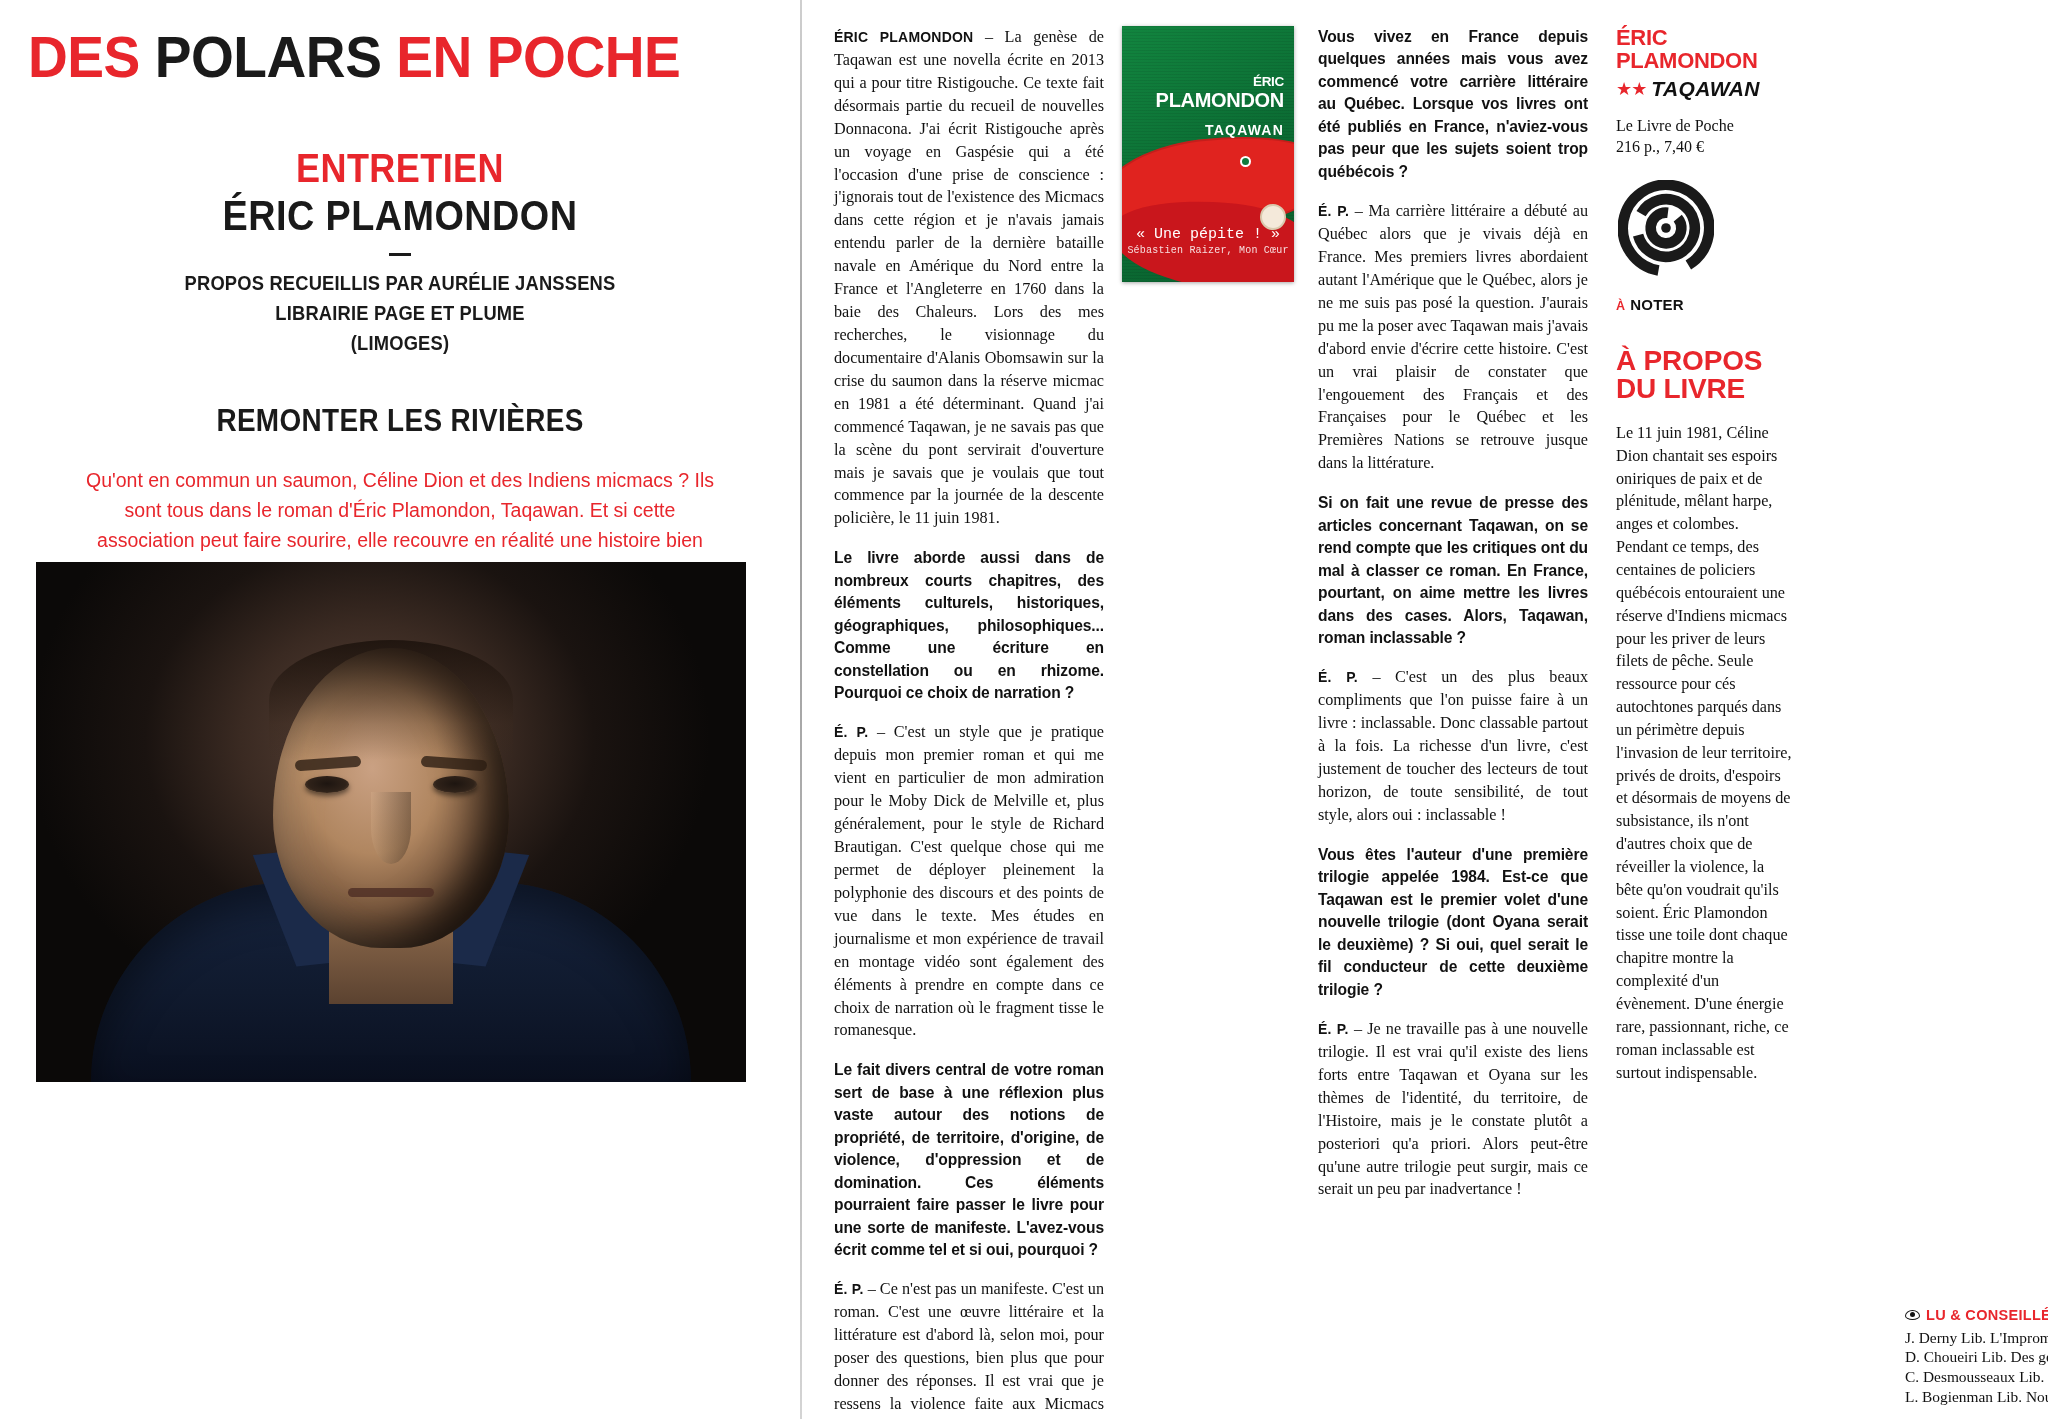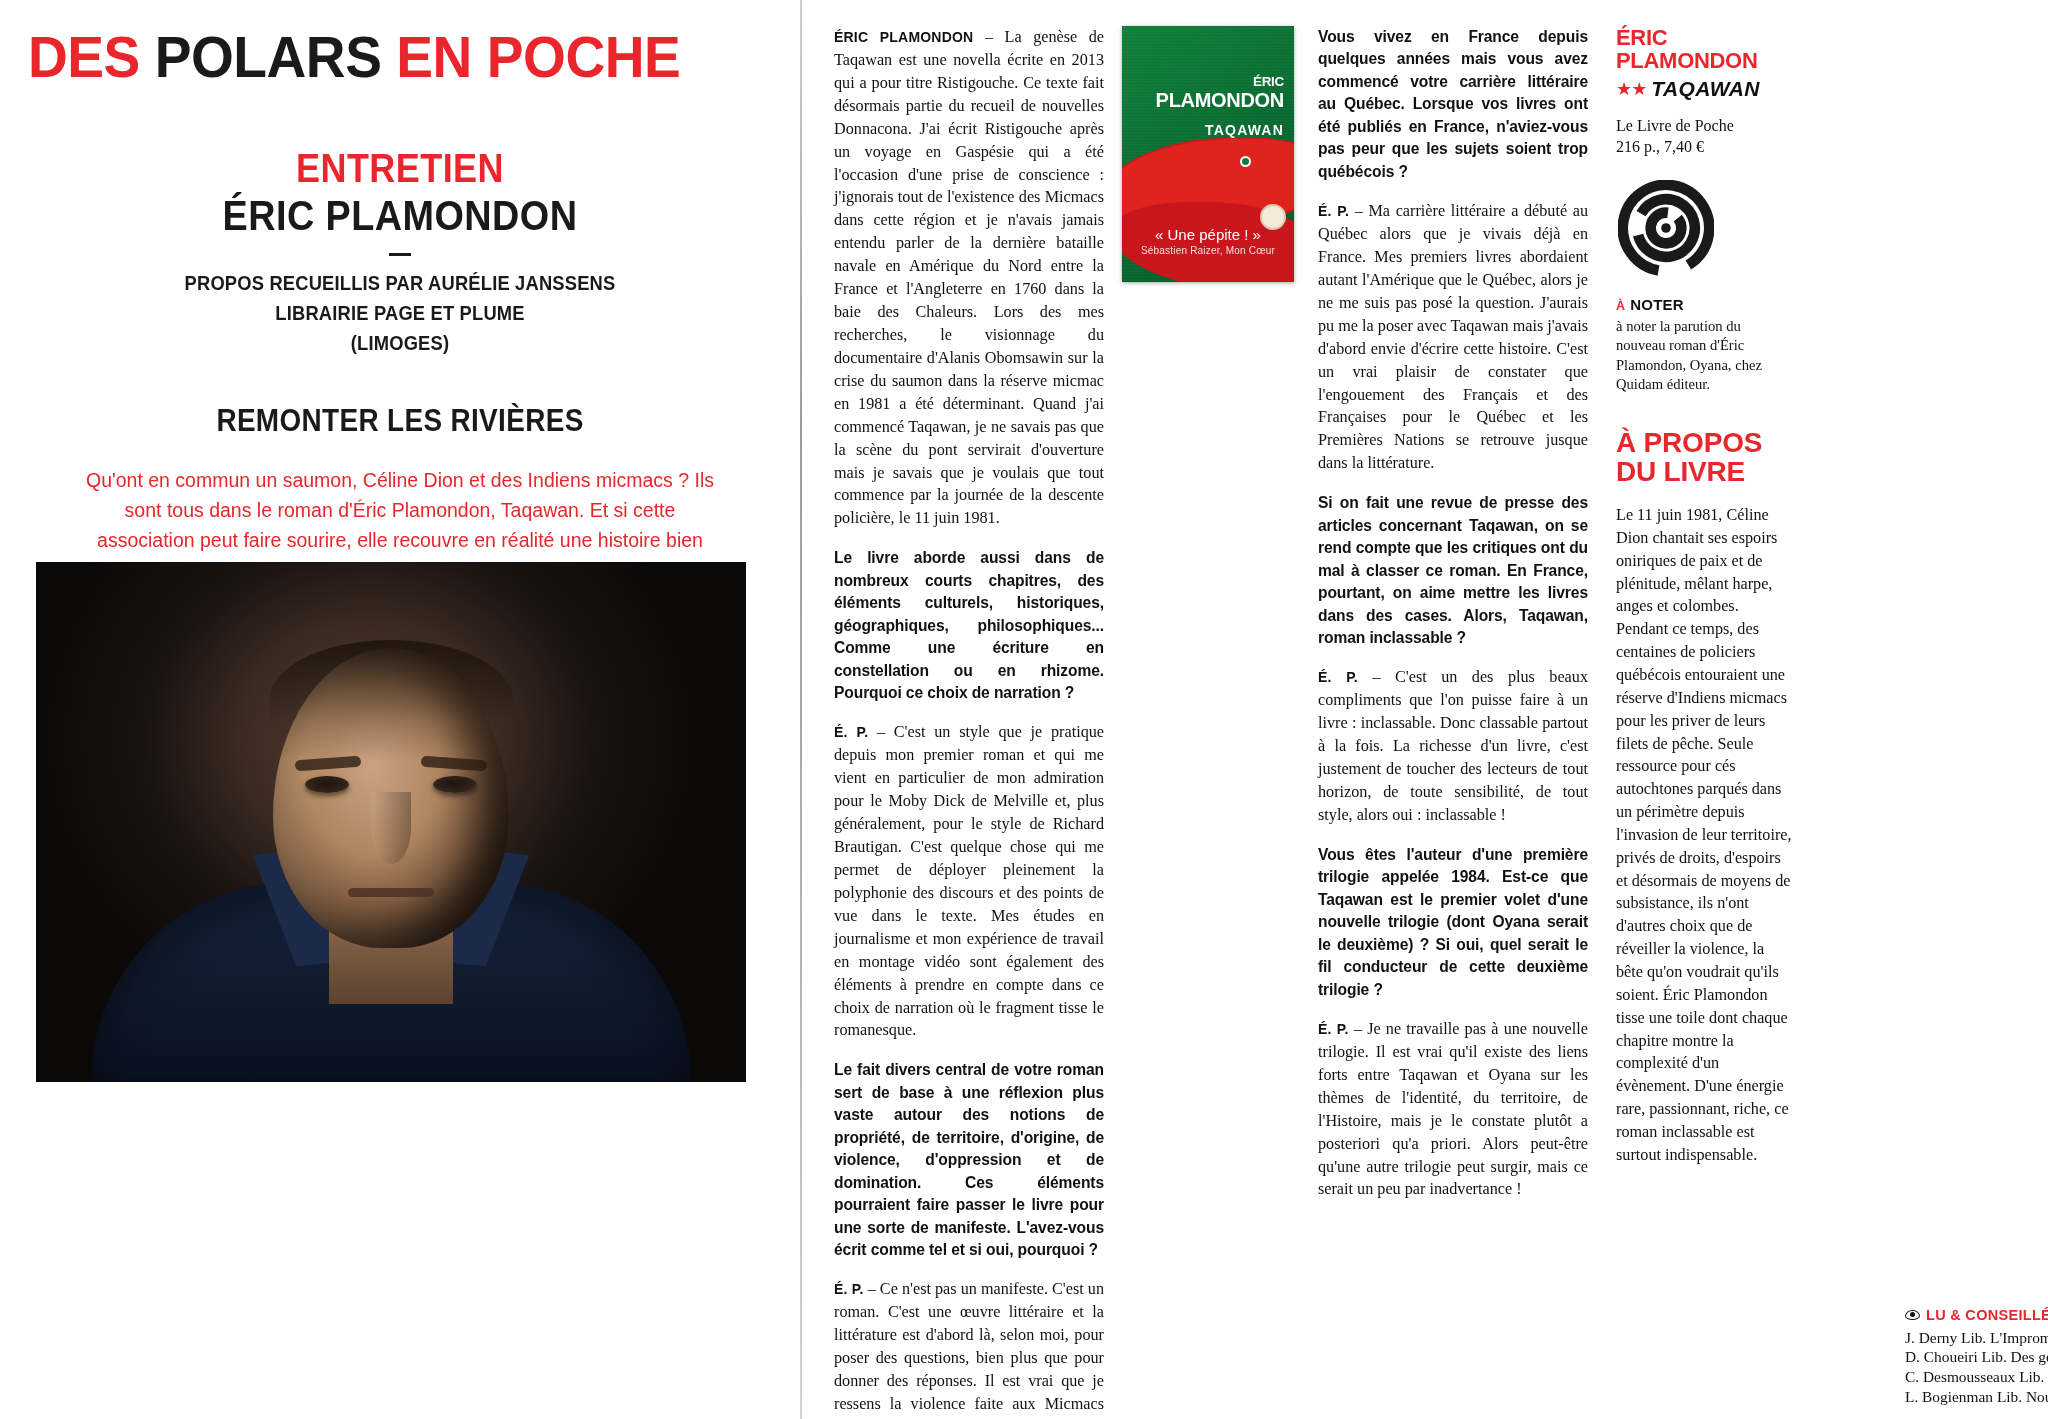--- a/index.html
+++ b/index.html
@@ -219,21 +219,21 @@
     position:absolute; left:-10px; top:176px; width:210px; height:86px;
     background:#c9161c;
     border-radius:60% 45% 50% 55% / 45% 60% 40% 55%;
     transform:rotate(6deg);
   }
   .bc-eye { position:absolute; left:118px; top:130px; width:11px; height:11px;
     background:#0e7a3c; border-radius:50%; border:2px solid #fff; }
   .bc-quote {
     position:absolute; left:0; right:0; bottom:26px;
     text-align:center; color:#fff;
-    font-family:Liberation Sans, sans-serif; font-size:15px;
+    font-family:Liberation Mono, monospace; font-size:15px;
   }
   .bc-quote small { display:block; font-size:10px; opacity:.85; letter-spacing:.2px; margin-top:2px; }
   .bc-badge {
     position:absolute; right:8px; bottom:52px; width:26px; height:26px;
     border-radius:50%; background:#f4e9da; border:2px solid #d9c9ae;
   }
 
   
   .sidebar {
     width:176px; margin-left:10px;
@@ -391,21 +391,20 @@
             <circle cx="50" cy="50" r="16" stroke-width="11" stroke-dasharray="88 13" transform="rotate(320 50 50)"></circle>
           </g>
           <circle cx="50" cy="50" r="5" fill="#1a1a1a"></circle>
         </svg>
       </div>
 
       <div class="sb-note-head">
         <span class="a">À</span>
         <span>NOTER</span>
       </div>
-      <div class="sb-note-body">à noter la parution du nouveau roman d'Éric Plamondon, Oyana, chez Quidam éditeur.</div>
 
       <div class="sb-propos">
         <div>À PROPOS</div>
         <div>DU LIVRE</div>
       </div>
       <div class="sb-about">Le 11 juin 1981, Céline Dion chantait ses espoirs oniriques de paix et de plénitude, mêlant harpe, anges et colombes. Pendant ce temps, des centaines de policiers québécois entouraient une réserve d'Indiens micmacs pour les priver de leurs filets de pêche. Seule ressource pour cés autochtones parqués dans un périmètre depuis l'invasion de leur territoire, privés de droits, d'espoirs et désormais de moyens de subsistance, ils n'ont d'autres choix que de réveiller la violence, la bête qu'on voudrait qu'ils soient. Éric Plamondon tisse une toile dont chaque chapitre montre la complexité d'un évènement. D'une énergie rare, passionnant, riche, ce roman inclassable est surtout indispensable.</div>
     </div>
 
     <div class="lu-block">
       <div class="lu-head">

